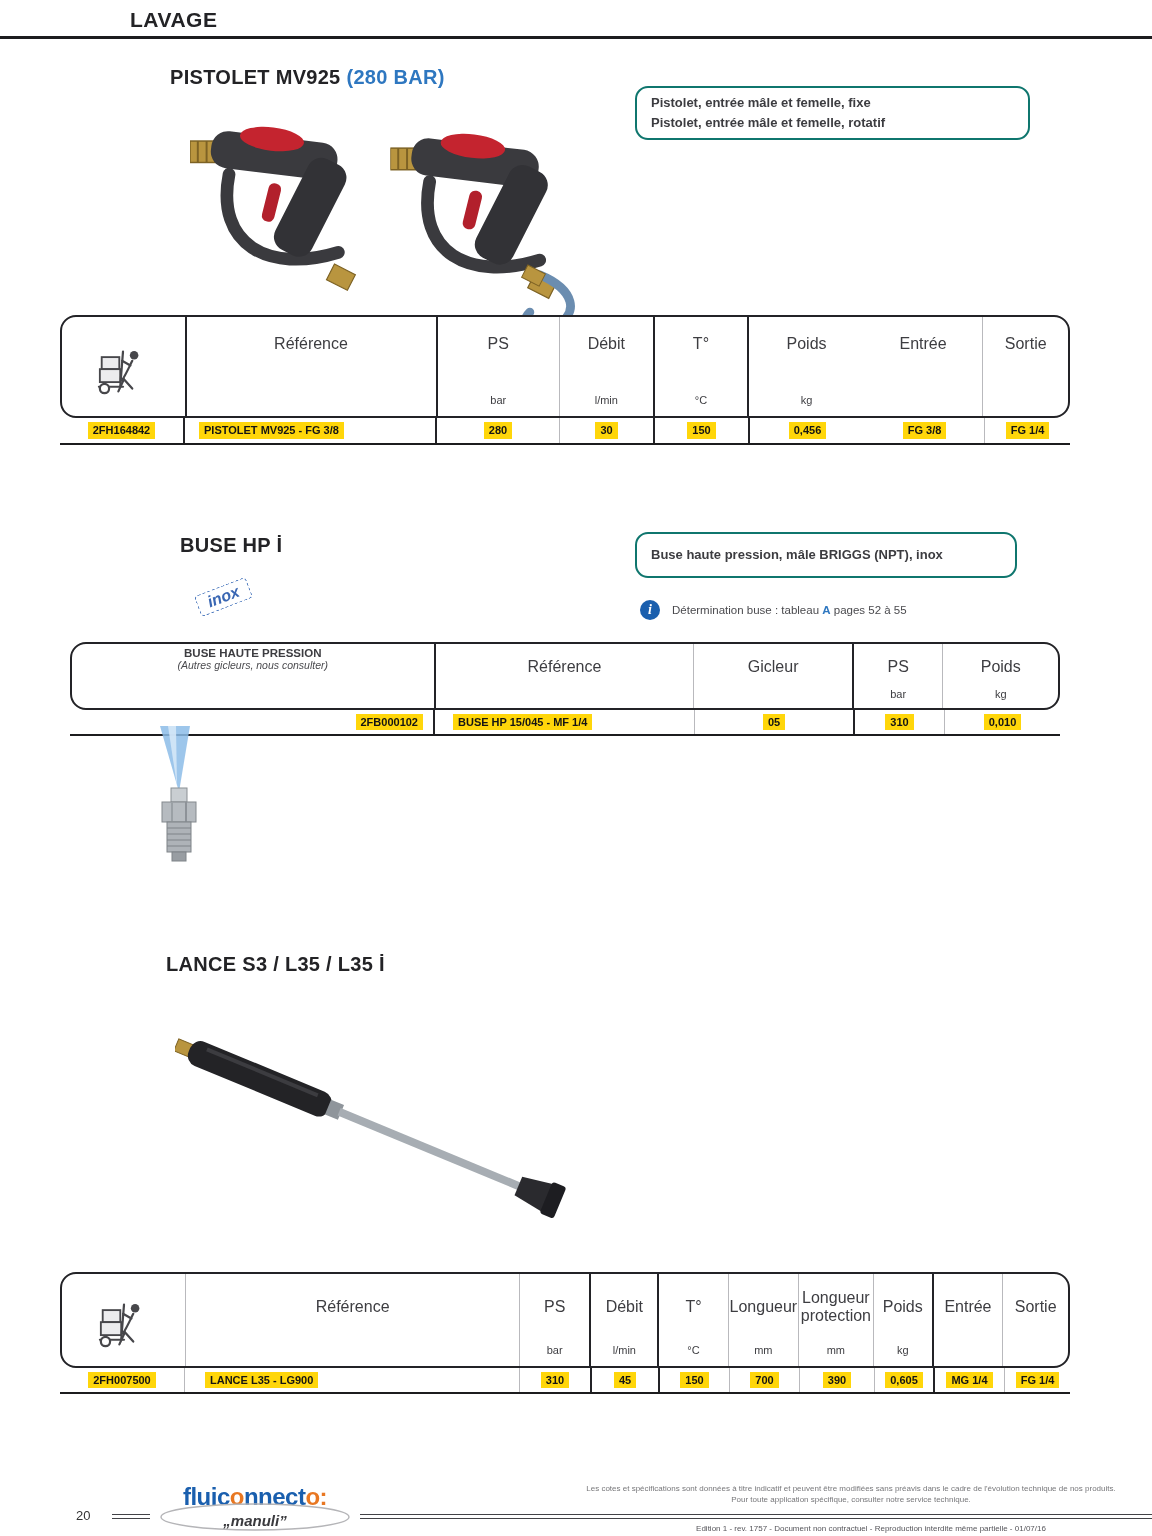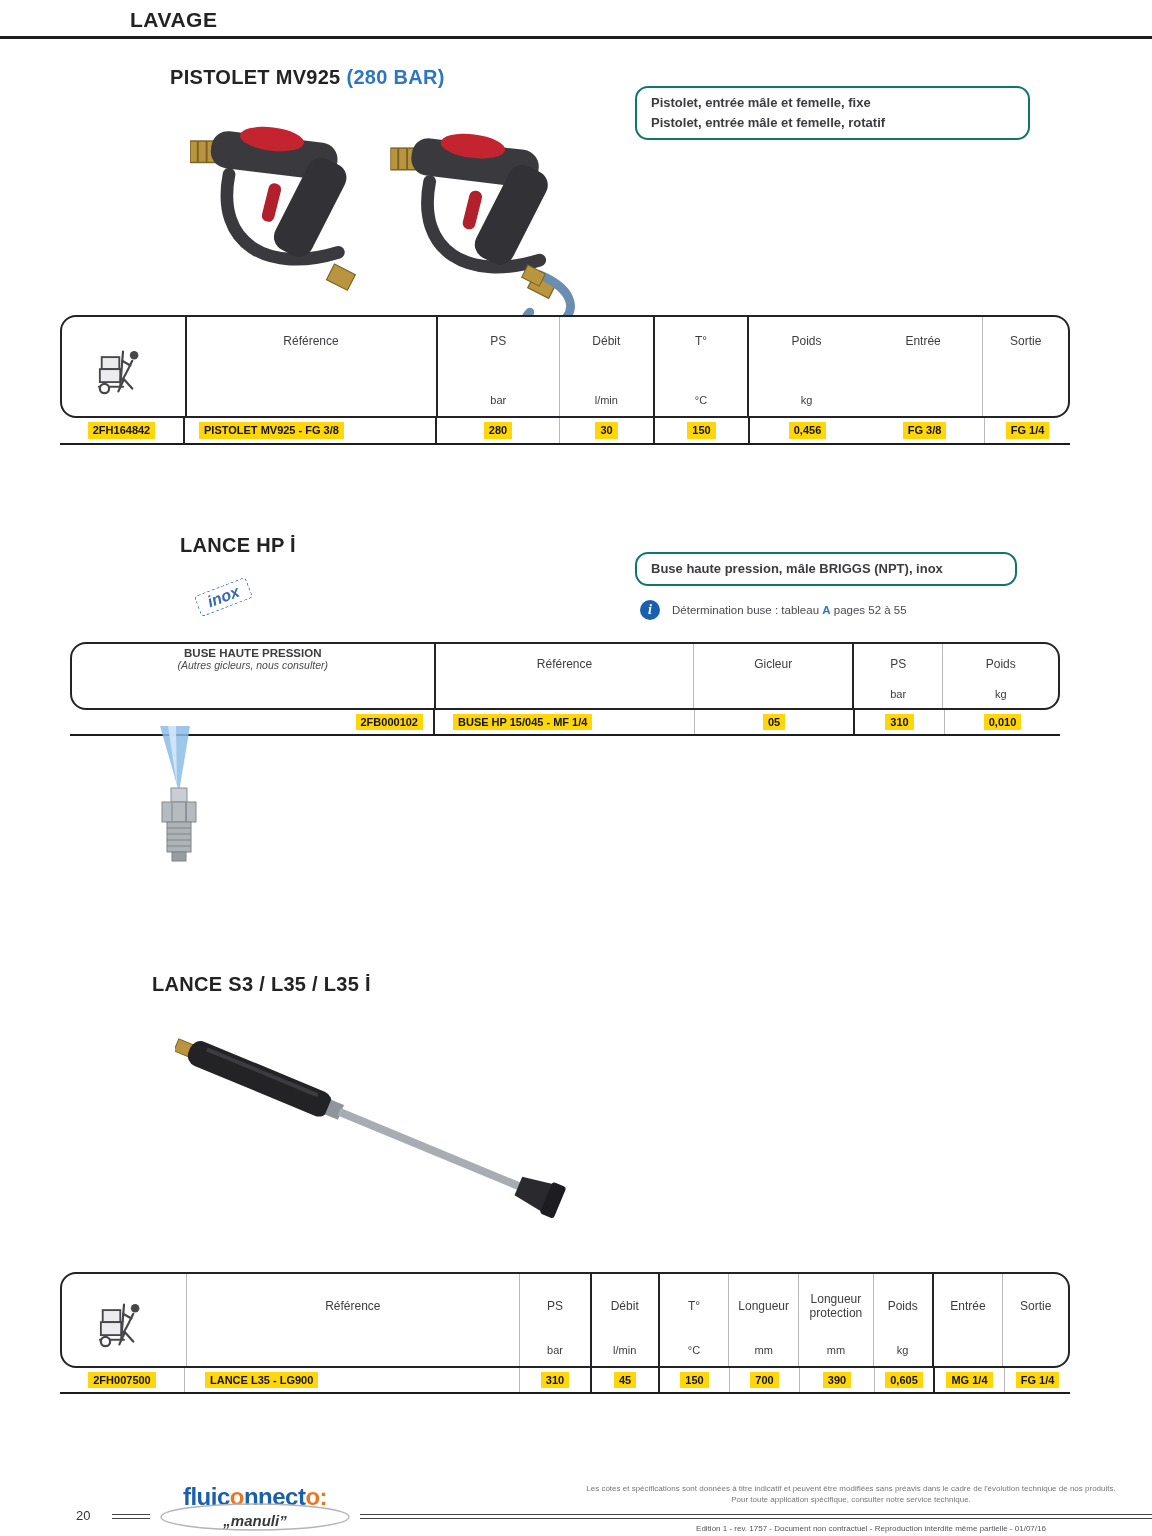--- a/index.html
+++ b/index.html
@@ -29,21 +29,21 @@
   
   .inox{display:inline-block;transform:rotate(-21deg);border:1.6px dashed #4a77bd;
         border-radius:4px;color:#3a67b3;font-style:italic;font-weight:bold;
         font-size:16px;padding:1px 10px;background:#fff;}
 
   
   .thead{display:flex;border:2px solid #232327;border-radius:16px;background:#fff;box-sizing:border-box;}
   .hc{display:flex;flex-direction:column;align-items:center;justify-content:space-between;
       box-sizing:border-box;padding:18px 2px 10px 2px;}
   .hc.center-v{justify-content:center;}
-  .lbl{font-size:12px;color:#3d3d41;text-align:center;line-height:1.15;}
+  .lbl{font-size:16px;color:#3d3d41;text-align:center;line-height:1.15;}
   .unit{font-size:11px;color:#3d3d41;text-align:center;}
   .br-dark{border-right:2px solid #232327;}
   .br-light{border-right:1px solid #b9b9bd;}
   .trow{display:flex;border-bottom:2.5px solid #1c1c1e;box-sizing:border-box;background:#fff;}
   .rc{display:flex;align-items:center;justify-content:center;box-sizing:border-box;}
   .rc.left{justify-content:flex-start;}
   .rc.right{justify-content:flex-end;}
   .chip{background:#ffd60a;color:#141414;font-weight:bold;font-size:11px;
         padding:1px 5px;white-space:nowrap;line-height:1.35;}
 
@@ -175,26 +175,26 @@
         <span class="chip">0,456</span>
       </div>
     <div class="rc br-light" style="width:120px;">
         <span class="chip">FG 3/8</span>
       </div>
     <div class="rc" style="width:85px;">
         <span class="chip">FG 1/4</span>
       </div>
   </div>
 
-  <div class="abs sec-title" style="left:180px;top:534px;">LANCE HP İ</div>
+  <div class="abs sec-title" style="left:180px;top:534px;">BUSE HP İ</div>
   <div class="abs" style="left:196px;top:586px;">
     <span class="inox">inox</span>
   </div>
 
-  <div class="abs callout" style="left:635px;top:552px;width:382px;height:34px;justify-content:center;">
+  <div class="abs callout" style="left:635px;top:532px;width:382px;height:46px;justify-content:center;">
     <div class="line">Buse haute pression, mâle BRIGGS (NPT), inox</div>
   </div>
 
   <div class="abs" style="left:640px;top:600px;display:flex;align-items:center;gap:12px;">
     <div class="info-dot">i</div>
     <div class="note-text">
       <span>Détermination buse : tableau </span><span class="blue">A</span><span> pages 52 à 55</span>
     </div>
   </div>
 
@@ -252,21 +252,21 @@
     <line x1="26" y1="78" x2="26" y2="98" stroke="#9aa0a5" stroke-width="2"></line>
     <line x1="40" y1="78" x2="40" y2="98" stroke="#8d9298" stroke-width="2"></line>
     <rect x="21" y="98" width="24" height="30" fill="#aeb3b8" stroke="#7e8388"></rect>
     <line x1="21" y1="104" x2="45" y2="104" stroke="#7e8388"></line>
     <line x1="21" y1="110" x2="45" y2="110" stroke="#7e8388"></line>
     <line x1="21" y1="116" x2="45" y2="116" stroke="#7e8388"></line>
     <line x1="21" y1="122" x2="45" y2="122" stroke="#7e8388"></line>
     <rect x="26" y="128" width="14" height="9" fill="#989da2" stroke="#7e8388"></rect>
   </svg>
 
-  <div class="abs sec-title" style="left:152px;top:953px;margin-top:20px;">LANCE S3 / L35 / L35 İ</div>
+  <div class="abs sec-title" style="left:166px;top:953px;">LANCE S3 / L35 / L35 İ</div>
 
 
   <svg class="abs" style="left:175px;top:1032px;" width="460" height="210" viewBox="0 0 460 210">
     <g transform="rotate(22.5 20 20)">
       <rect x="0" y="14" width="16" height="13" fill="#b9953f" stroke="#7d6224"></rect>
       <rect x="14" y="7" width="152" height="26" rx="11" fill="#232326"></rect>
       <rect x="30" y="11" width="120" height="4" fill="#3c3c40"></rect>
       <rect x="164" y="12" width="14" height="16" fill="#8f959b"></rect>
       <rect x="176" y="16" width="196" height="8" fill="#a7adb3"></rect>
       <polygon points="370,10 402,5 402,35 370,30" fill="#2a2a2e"></polygon>

